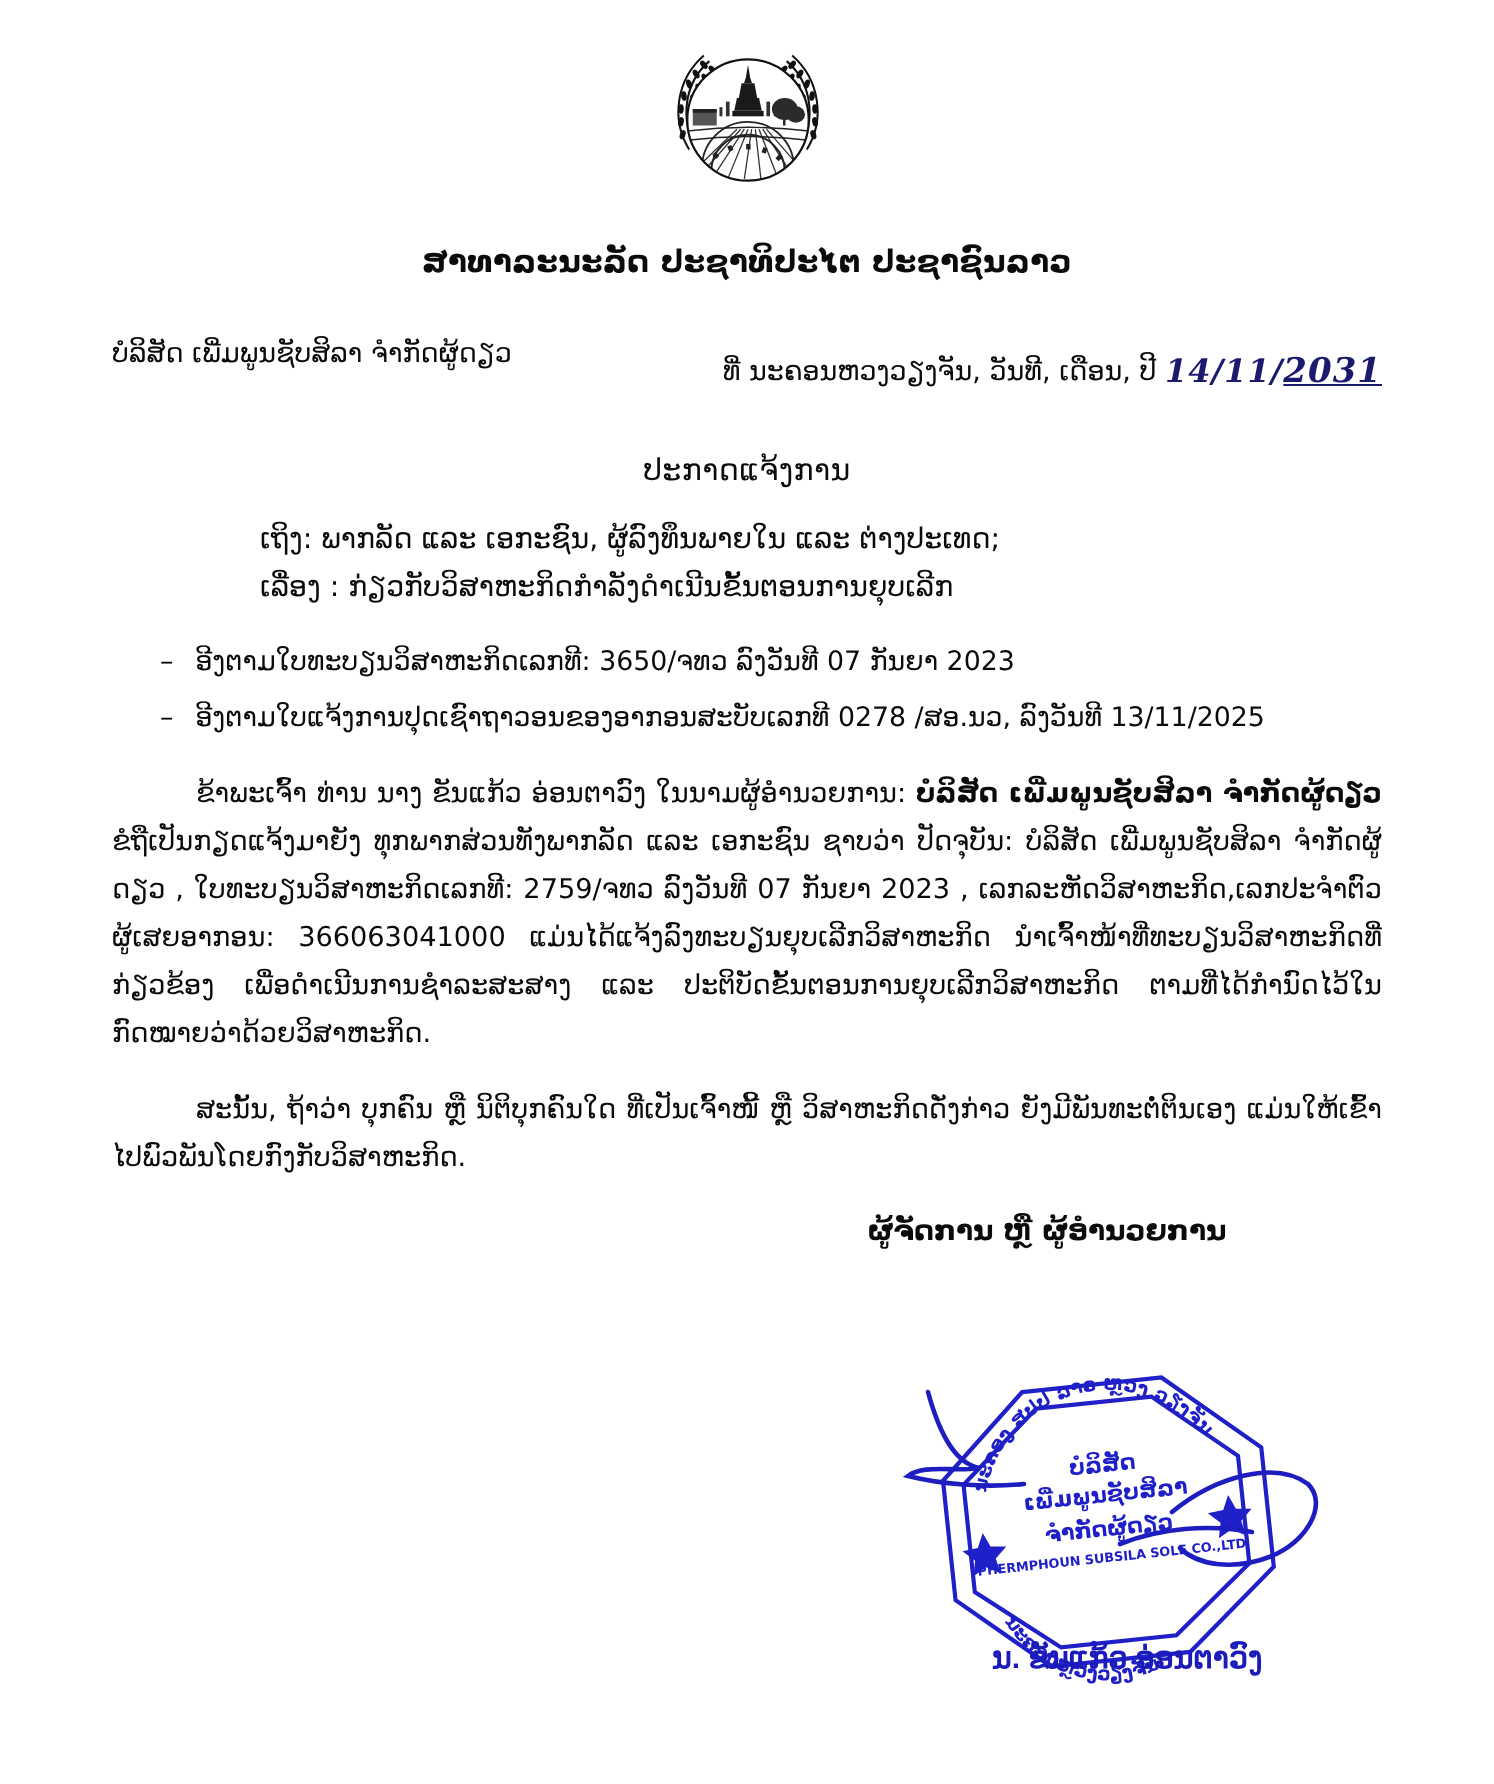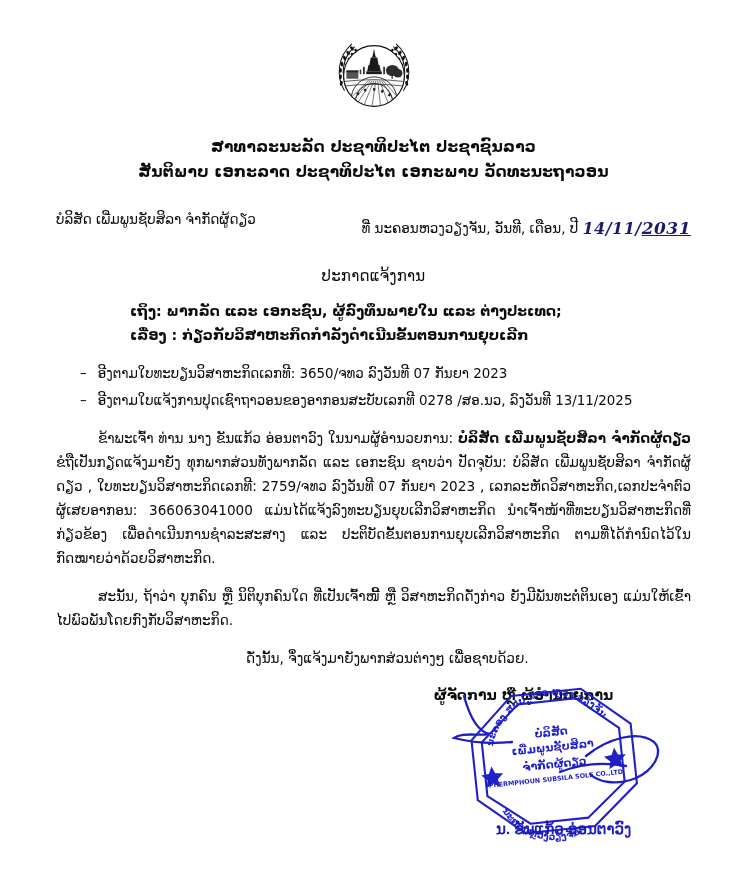--- a/index.html
+++ b/index.html
@@ -13,21 +13,21 @@
     position: relative;
     font-family: "DejaVu Sans", "Liberation Sans", sans-serif;
     color: #0b0b0b;
     overflow: hidden;
   }
 
   .page {
     position: relative;
     width: 747px;
     height: 892px;
-    padding: 16px 56px;
+    padding: 0 56px;
   }
 
   
   .emblem-wrap {
     width: 100%;
     display: flex;
     justify-content: center;
     padding-top: 14px;
   }
   .emblem {
@@ -95,21 +95,21 @@
     font-size: 15px;
     margin-top: 24px;
     letter-spacing: .2px;
   }
 
   
   .subject-block {
     margin-top: 14px;
     padding-left: 74px;
     font-size: 14.2px;
-    font-weight: bold;
+    font-weight: normal;
     line-height: 1.72;
   }
 
   
   .refs {
     margin-top: 16px;
     padding-left: 24px;
     font-size: 13.4px;
     line-height: 1.52;
   }
@@ -298,21 +298,20 @@
 
           <path d="M24 82 Q50 94 76 82 L76 86 Q50 98 24 86 Z" fill="#fff" stroke="#222" stroke-width=".9"></path>
           <text x="50" y="89" font-size="4.6" text-anchor="middle" fill="#222" font-family="'DejaVu Sans',sans-serif">ສປປ ລາວ</text>
         </g>
         <circle cx="50" cy="50" r="33" fill="none" stroke="#111" stroke-width="1.2"></circle>
       </svg>
     </div>
   </div>
 
   <div class="nat-line1">ສາທາລະນະລັດ ປະຊາທິປະໄຕ ປະຊາຊົນລາວ</div>
-  <div class="nat-line2">ສັນຕິພາບ ເອກະລາດ ປະຊາທິປະໄຕ ເອກະພາບ ວັດທະນະຖາວອນ</div>
 
   <div class="org-row">
     <div class="org-left">ບໍລິສັດ ເພີ່ມພູນຊັບສິລາ ຈຳກັດຜູ້ດຽວ</div>
     <div class="org-right">
       <span class="place-line">
         <span>ທີ່ ນະຄອນຫວງວຽງຈັນ, ວັນທີ, ເດືອນ, ປີ</span>
         <span class="hand-date">14/11/</span><span class="hand-date hand-year">2031</span>
       </span>
     </div>
   </div>
@@ -331,21 +330,20 @@
     </div>
     <div class="ref-item">
       <span class="ref-dash">–</span>
       <span class="ref-text">ອີງຕາມໃບແຈ້ງການປຸດເຊົາຖາວອນຂອງອາກອນສະບັບເລກທີ 0278 /ສອ.ນວ, ລົງວັນທີ 13/11/2025</span>
     </div>
   </div>
 
   <div class="body-block">
     <p class="para"><span>ຂ້າພະເຈົ້າ ທ່ານ ນາງ ຂັນແກ້ວ ອ່ອນຕາວົງ  ໃນນາມຜູ້ອຳນວຍການ: </span><b>ບໍລິສັດ ເພີ່ມພູນຊັບສິລາ ຈຳກັດຜູ້ດຽວ</b><span> ຂໍຖືເປັນກຽດແຈ້ງມາຍັງ ທຸກພາກສ່ວນທັງພາກລັດ ແລະ ເອກະຊົນ ຊາບວ່າ ປັດຈຸບັນ: ບໍລິສັດ ເພີ່ມພູນຊັບສິລາ ຈຳກັດຜູ້ດຽວ  , ໃບທະບຽນວິສາຫະກິດເລກທີ: 2759/ຈທວ ລົງວັນທີ 07 ກັນຍາ 2023 , ເລກລະຫັດວິສາຫະກິດ,ເລກປະຈຳຕົວຜູ້ເສຍອາກອນ: 366063041000  ແມ່ນໄດ້ແຈ້ງລົງທະບຽນຍຸບເລີກວິສາຫະກິດ ນຳເຈົ້າໜ້າທີ່ທະບຽນວິສາຫະກິດທີ່ກ່ຽວຂ້ອງ ເພື່ອດຳເນີນການຊຳລະສະສາງ ແລະ ປະຕິບັດຂັ້ນຕອນການຍຸບເລີກວິສາຫະກິດ ຕາມທີ່ໄດ້ກຳນົດໄວ້ໃນກົດໝາຍວ່າດ້ວຍວິສາຫະກິດ.</span></p>
     <p class="para last">ສະນັ້ນ, ຖ້າວ່າ ບຸກຄົນ ຫຼື ນິຕິບຸກຄົນໃດ ທີ່ເປັນເຈົ້າໜີ້ ຫຼື ວິສາຫະກິດດັ່ງກ່າວ ຍັງມີພັນທະຕໍ່ຕິນເອງ ແມ່ນໃຫ້ເຂົ້າ ໄປພົວພັນໂດຍກົງກັບວິສາຫະກິດ.</p>
-    <p class="closing">ດັ່ງນັ້ນ, ຈຶ່ງແຈ້ງມາຍັງພາກສ່ວນຕ່າງໆ ເພື່ອຊາບດ້ວຍ.</p>
   </div>
 
   <div class="sign-block">
     <div class="sign-title">ຜູ້ຈັດການ ຫຼື ຜູ້ອຳນວຍການ</div>
   </div>
 
   <div class="stamp-area">
     <svg class="stamp-svg" width="270" height="160" viewBox="0 0 270 160" aria-hidden="true">
       <g transform="translate(18,2)">
 

